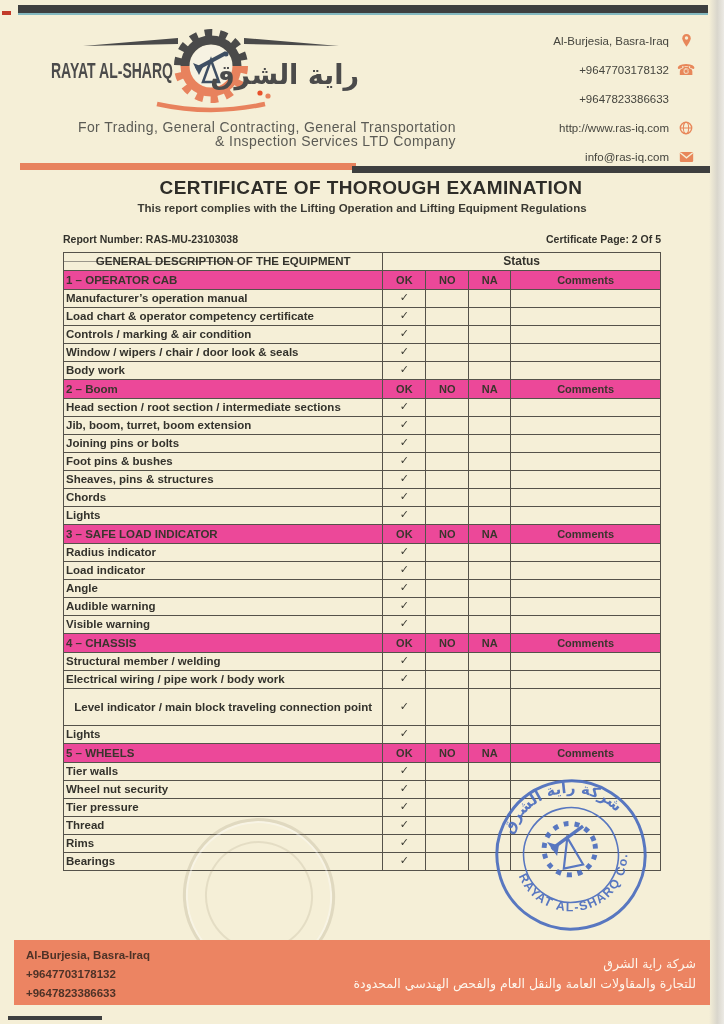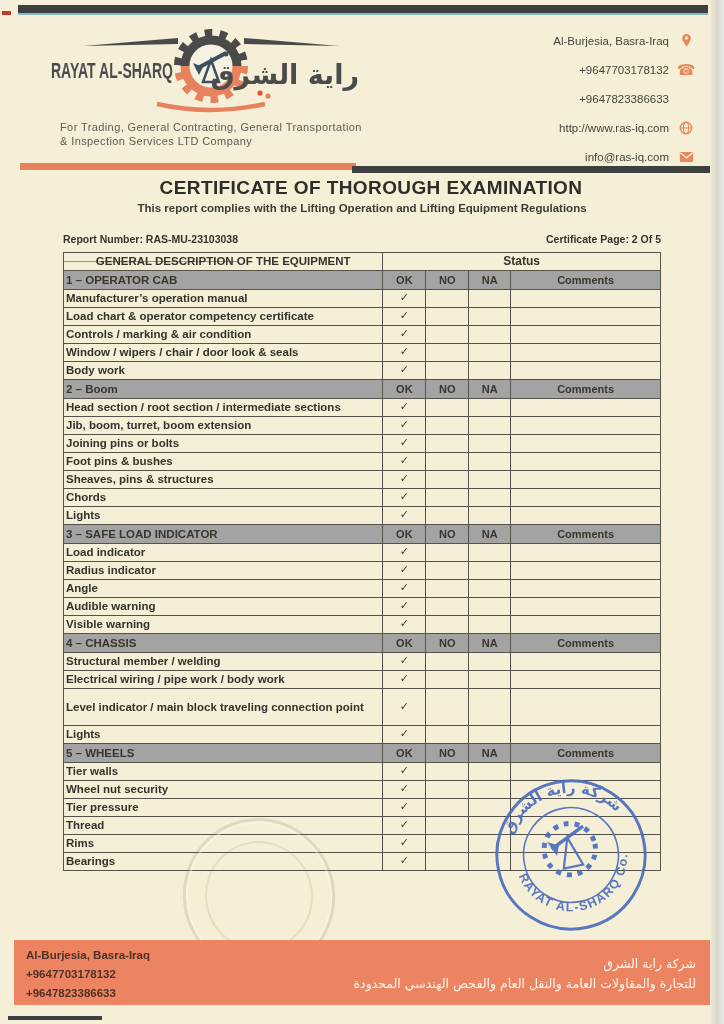--- a/index.html
+++ b/index.html
@@ -6,22 +6,22 @@
   body{font-family:"Liberation Sans",sans-serif;background:#888;-webkit-font-smoothing:antialiased;}
   .page{position:relative;width:724px;height:1024px;background:#f5efd7;overflow:hidden;margin:0 auto;}
   .scan-edge{position:absolute;top:0;right:0;width:15px;height:1024px;
     background:linear-gradient(to right,rgba(200,195,180,0),#d9d6cc 55%,#eceae4);}
   .top-bar{position:absolute;left:18px;right:16px;top:5px;height:8px;background:#3e3f3f;
     border-bottom:2px solid #84b9c0;}
   .red-dash{position:absolute;left:2px;top:11px;width:9px;height:4px;background:#c23b2a;}
 
   
   .logo-svg{position:absolute;left:45px;top:16px;}
-  .tagline{position:absolute;left:60px;top:120px;width:380px;text-align:left;
-    color:#5b5b55;font-size:11px;line-height:14px;letter-spacing:.4px;}
+  .tagline{position:absolute;left:76px;top:120px;width:380px;text-align:right;
+    color:#5b5b55;font-size:14px;line-height:14px;letter-spacing:.4px;}
   .contact{position:absolute;right:30px;top:26px;width:280px;}
   .contact-row{display:flex;justify-content:flex-end;align-items:center;gap:9px;height:29px;
     color:#45453e;font-size:11.5px;}
   .contact-row .icon-box{width:16px;height:16px;display:flex;align-items:center;justify-content:center;
     color:#e8875a;font-size:15px;}
 
   
   .div-orange{position:absolute;left:20px;top:163px;width:336px;height:7px;background:#e8825d;}
   .div-dark{position:absolute;left:352px;top:166px;right:14px;height:7px;background:#3e3f3f;}
   .title{position:absolute;left:9px;top:177px;width:724px;text-align:center;
@@ -34,26 +34,26 @@
   .page-line{position:absolute;right:63px;top:233px;font-size:10.5px;color:#33322c;font-weight:600;}
 
   
   table.equip{position:absolute;left:63px;top:252px;width:598px;border-collapse:collapse;
     font-size:11.5px;color:#33322c;}
   table.equip td{border:1px solid #55524a;padding:0 2px;height:17px;line-height:1.1;}
   td.desc{padding-left:6px;font-weight:600;}
   tr.head-row td{font-weight:bold;text-align:center;}
   tr.head-row td.desc{font-size:11.5px;}
   td.status-span{text-align:center;font-weight:bold;font-size:12px;}
-  tr.section-row td{background:#a3a3a3;font-weight:bold;color:#3a352d;height:18px;}
+  tr.section-row td{background:#ec4899;font-weight:bold;color:#3a352d;height:18px;}
   tr.section-row td.col{ text-align:center;font-size:11px;}
   td.col{text-align:center;}
   td.check{font-family:"DejaVu Sans",sans-serif;font-size:11px;color:#3b3b33;text-align:center;}
   tr.tall td{height:36px;}
-  tr.tall td.desc{line-height:1.25;}
+  tr.tall td.desc{line-height:1.25;text-align:center;}
 
   
   .blue-stamp{position:absolute;left:492px;top:776px;width:158px;height:158px;
     transform:rotate(-12deg);opacity:.92;}
   .emboss{position:absolute;left:183px;top:818px;width:146px;height:150px;border-radius:50%;
     border:3px solid rgba(140,128,100,.20);transform:rotate(-14deg);
     box-shadow:inset 0 0 0 2px rgba(255,255,255,.35);}
   .emboss::before{content:"";position:absolute;left:19px;top:20px;width:104px;height:106px;
     border-radius:50%;border:2px solid rgba(140,128,100,.16);}
 
@@ -278,28 +278,28 @@
           <td class="col"></td>
         </tr>
         <tr class="section-row">
           <td class="desc">3 – SAFE LOAD INDICATOR</td>
           <td class="col">OK</td>
           <td class="col">NO</td>
           <td class="col">NA</td>
           <td class="col">Comments</td>
         </tr>
         <tr>
+          <td class="desc">Radius indicator</td>
+          <td class="check">✓</td>
+          <td class="check"></td>
+          <td class="check"></td>
+          <td class="col"></td>
+        </tr>
+        <tr>
           <td class="desc">Load indicator</td>
-          <td class="check">✓</td>
-          <td class="check"></td>
-          <td class="check"></td>
-          <td class="col"></td>
-        </tr>
-        <tr>
-          <td class="desc">Radius indicator</td>
           <td class="check">✓</td>
           <td class="check"></td>
           <td class="check"></td>
           <td class="col"></td>
         </tr>
         <tr>
           <td class="desc">Angle</td>
           <td class="check">✓</td>
           <td class="check"></td>
           <td class="check"></td>

